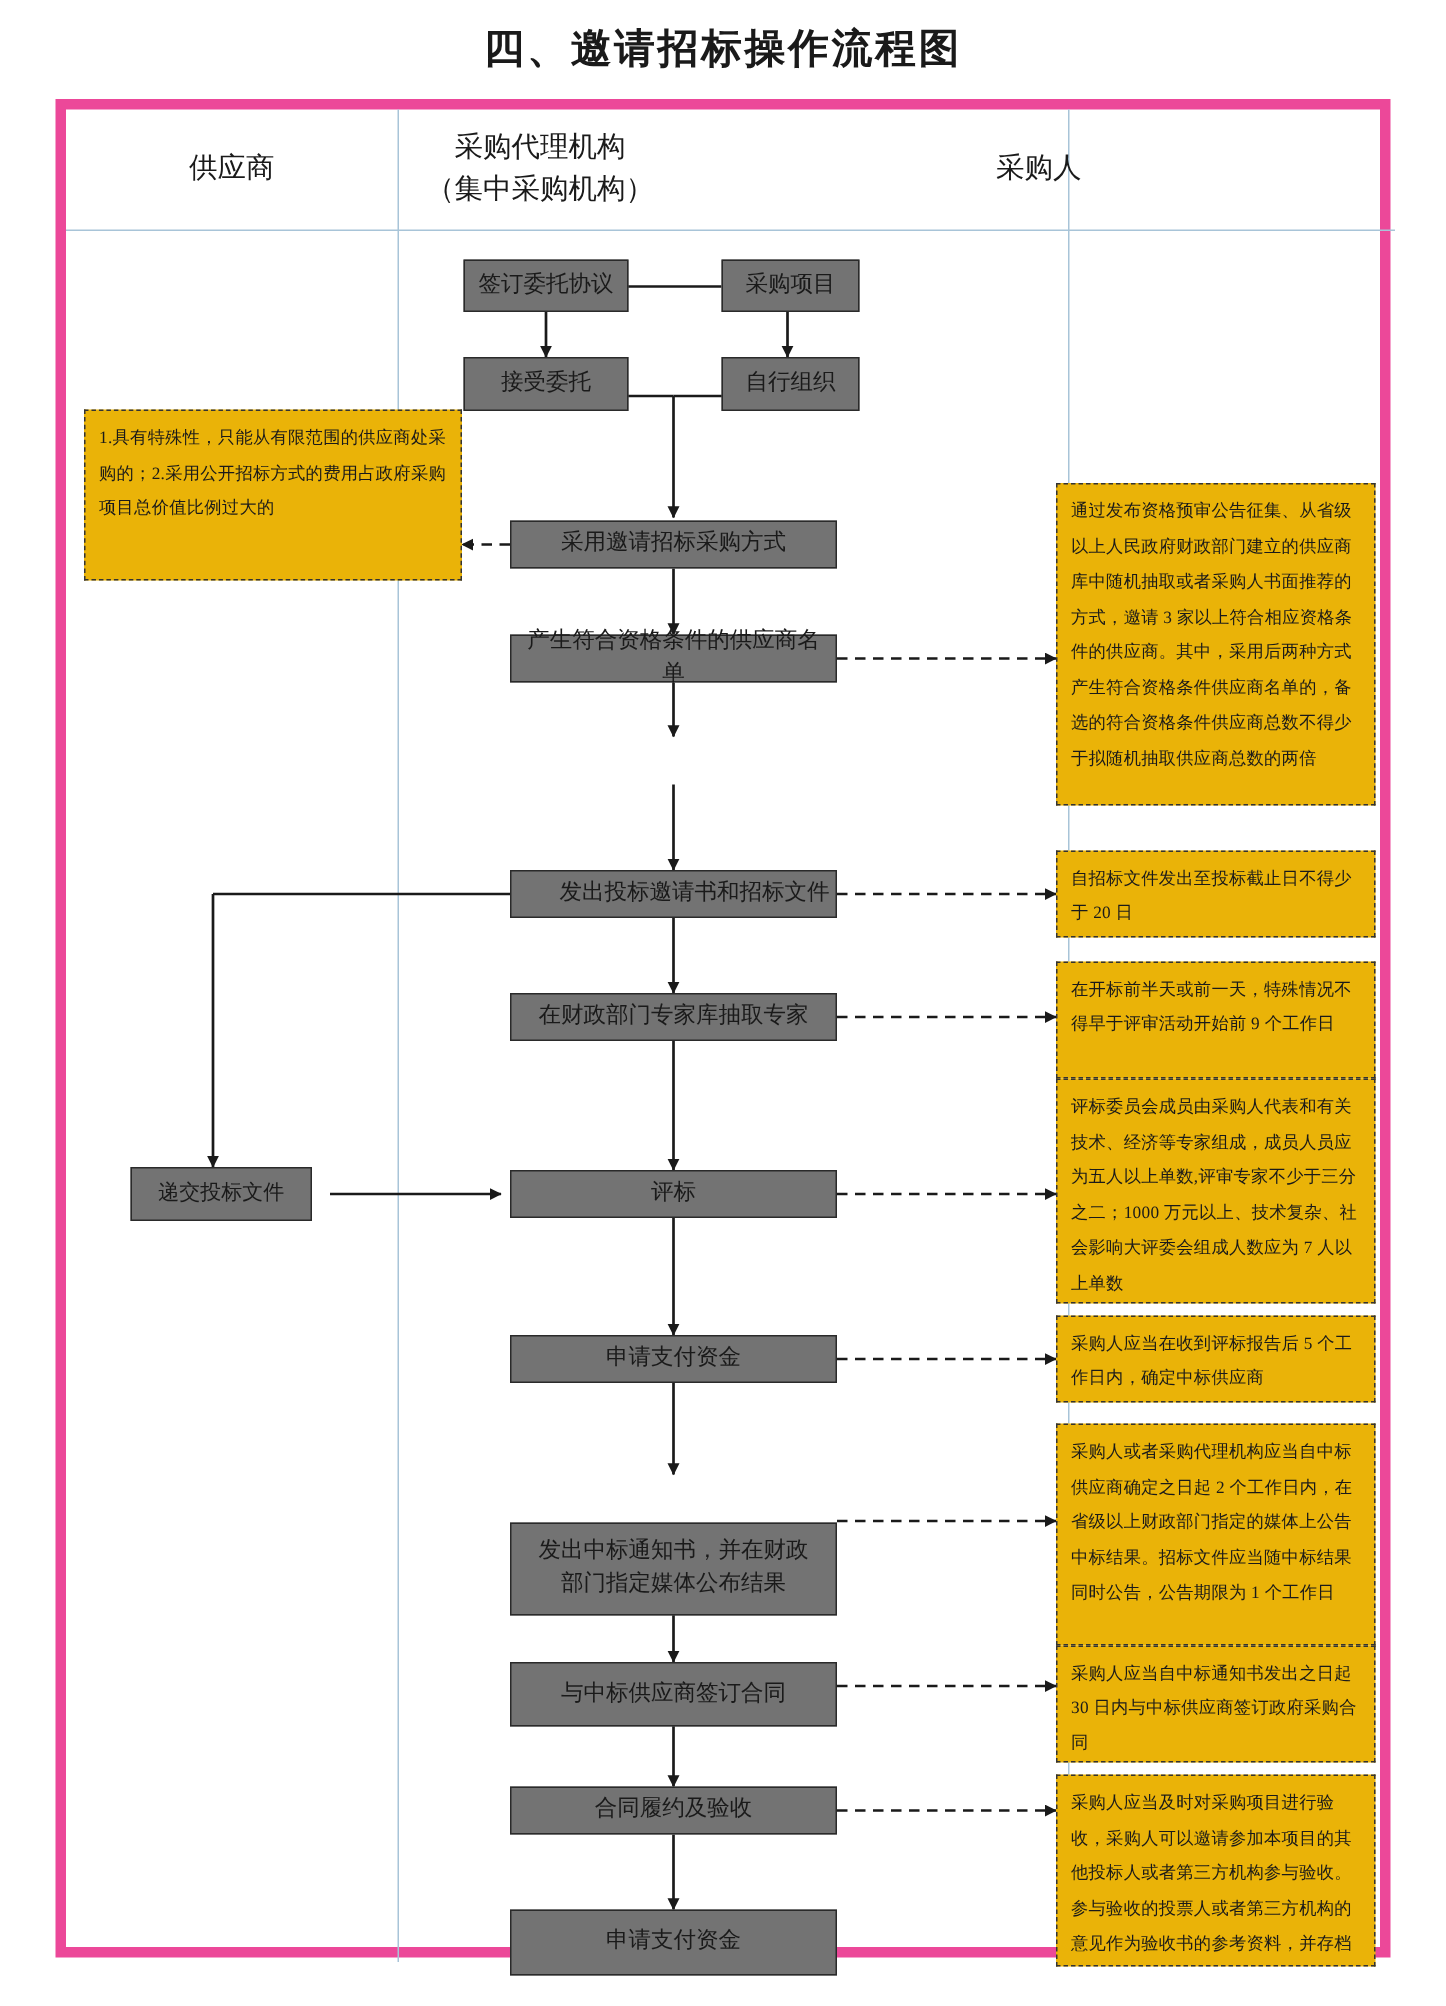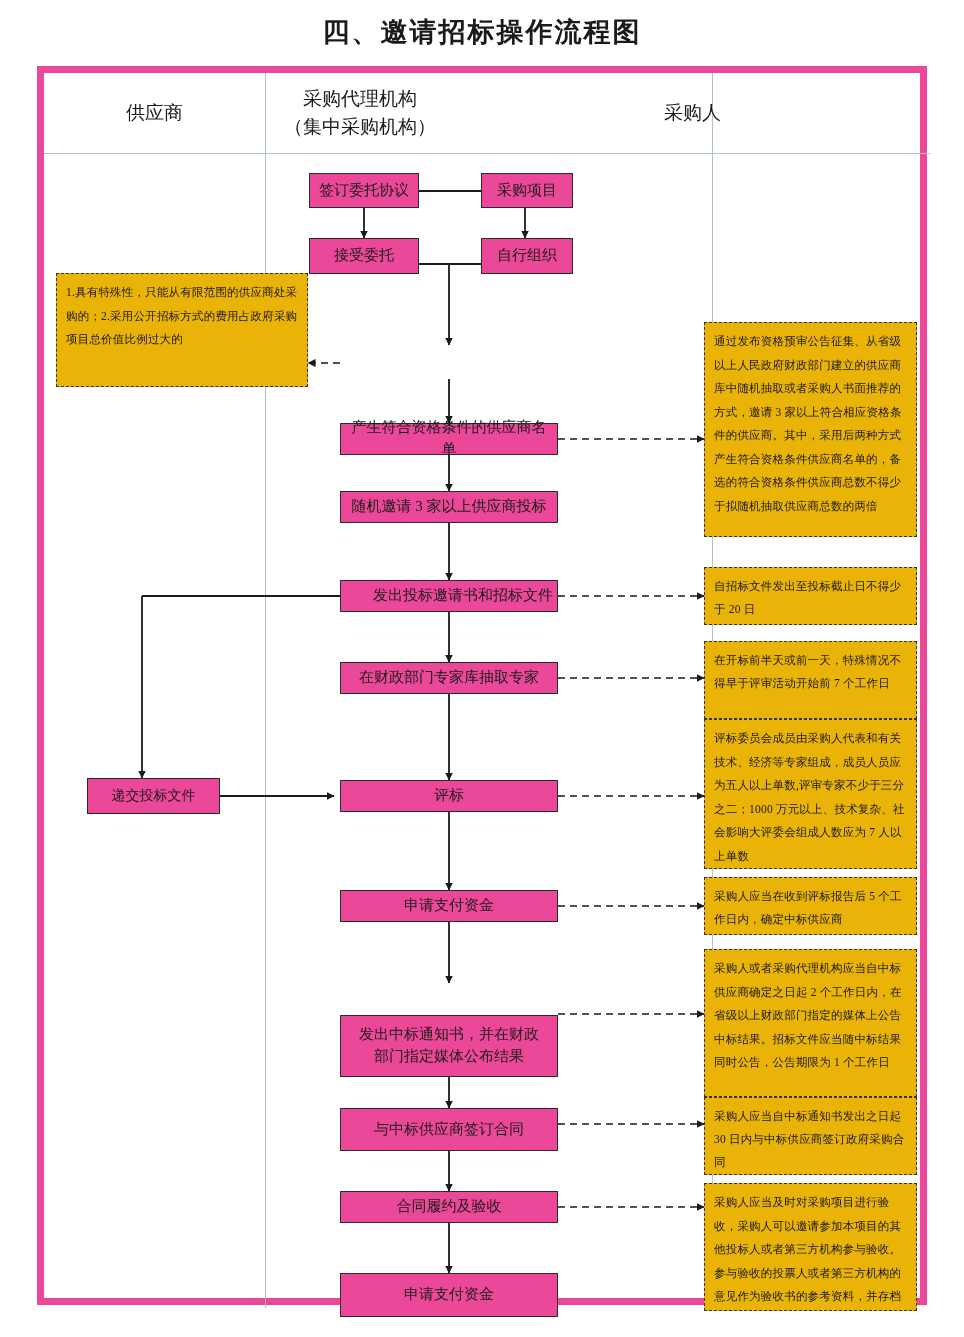--- a/index.html
+++ b/index.html
@@ -21,21 +21,21 @@
   #coldiv1{left:221px;height:1235px;}
   #coldiv2{left:668px;height:1235px;}
   #headrule{position:absolute;left:0;top:80px;width:886px;height:0;border-top:1px solid #a8c4d8;}
   .colhead{position:absolute;top:0;height:80px;display:flex;flex-direction:column;
     align-items:center;justify-content:center;font-size:19px;line-height:1.5;}
   #head1{left:0;width:221px;}
   #head2{left:221px;width:190px;}
   #head3{left:411px;width:475px;}
 
   .node{
-    position:absolute;box-sizing:border-box;border:1.6px solid #2a2a2a;background:#ec4899;
+    position:absolute;box-sizing:border-box;border:1.6px solid #2a2a2a;background:#737373;
     display:flex;align-items:center;justify-content:center;text-align:center;
     font-size:15px;line-height:1.45;z-index:4;padding:2px 4px;
   }
   .note{
     position:absolute;box-sizing:border-box;border:1.5px dashed #333;background:#eab308;
     font-size:11.5px;line-height:2.05;text-align:left;padding:7px 9px;z-index:4;
     letter-spacing:0.2px;
   }
   .note.small{line-height:2.0;}
   svg#wires{position:absolute;left:0;top:0;width:890px;height:1239px;z-index:2;}
@@ -139,38 +139,38 @@
     </div>
 
   <div class="node" style="left:265px;top:165px;width:110px;height:36px;">
     <span>接受委托</span>
     </div>
 
   <div class="node" style="left:437px;top:165px;width:92px;height:36px;">
     <span>自行组织</span>
     </div>
 
+  <div class="node" style="left:296px;top:274px;width:218px;height:32px;">
+    <span>采用邀请招标采购方式</span>
+    </div>
 
   <div class="node" style="left:296px;top:350px;width:218px;height:32px;">
     <span>产生符合资格条件的供应商名单</span>
     </div>
 
-  <div class="node" style="left:296px;top:418px;width:218px;height:32px;">
-    <span>随机邀请 3 家以上供应商投标</span>
-    </div>
 
   <div class="node" style="left:296px;top:507px;width:218px;height:32px;justify-content:flex-end;">
     <span>发出投标邀请书和招标文件</span>
     </div>
 
   <div class="node" style="left:296px;top:589px;width:218px;height:32px;">
     <span>在财政部门专家库抽取专家</span>
     </div>
 
-  <div class="node" style="left:43px;top:705px;width:133px;height:36px;font-size:14px;">
+  <div class="node" style="left:43px;top:705px;width:121px;height:36px;font-size:14px;">
     <span>递交投标文件</span>
     </div>
 
   <div class="node" style="left:296px;top:707px;width:218px;height:32px;">
     <span>评标</span>
     </div>
 
   <div class="node" style="left:296px;top:817px;width:218px;height:32px;">
     <span>申请支付资金</span>
     </div>
@@ -194,21 +194,21 @@
   <div class="note" style="left:12px;top:200px;width:252px;height:114px;">
     <span>1.具有特殊性，只能从有限范围的供应商处采购的；2.采用公开招标方式的费用占政府采购项目总价值比例过大的</span></div>
 
   <div class="note" style="left:660px;top:249px;width:213px;height:215px;">
     <span>通过发布资格预审公告征集、从省级以上人民政府财政部门建立的供应商库中随机抽取或者采购人书面推荐的方式，邀请 3 家以上符合相应资格条件的供应商。其中，采用后两种方式产生符合资格条件供应商名单的，备选的符合资格条件供应商总数不得少于拟随机抽取供应商总数的两倍</span></div>
 
   <div class="note small" style="left:660px;top:494px;width:213px;height:58px;">
     <span>自招标文件发出至投标截止日不得少于 20 日</span></div>
 
   <div class="note small" style="left:660px;top:568px;width:213px;height:78px;">
-    <span>在开标前半天或前一天，特殊情况不得早于评审活动开始前 7 个工作日</span></div>
+    <span>在开标前半天或前一天，特殊情况不得早于评审活动开始前 9 个工作日</span></div>
 
   <div class="note" style="left:660px;top:646px;width:213px;height:150px;">
     <span>评标委员会成员由采购人代表和有关技术、经济等专家组成，成员人员应为五人以上单数,评审专家不少于三分之二；1000 万元以上、技术复杂、社会影响大评委会组成人数应为 7 人以上单数</span></div>
 
   <div class="note small" style="left:660px;top:804px;width:213px;height:58px;">
     <span>采购人应当在收到评标报告后 5 个工作日内，确定中标供应商</span></div>
 
   <div class="note" style="left:660px;top:876px;width:213px;height:148px;">
     <span>采购人或者采购代理机构应当自中标供应商确定之日起 2 个工作日内，在省级以上财政部门指定的媒体上公告中标结果。招标文件应当随中标结果同时公告，公告期限为 1 个工作日</span></div>
 

